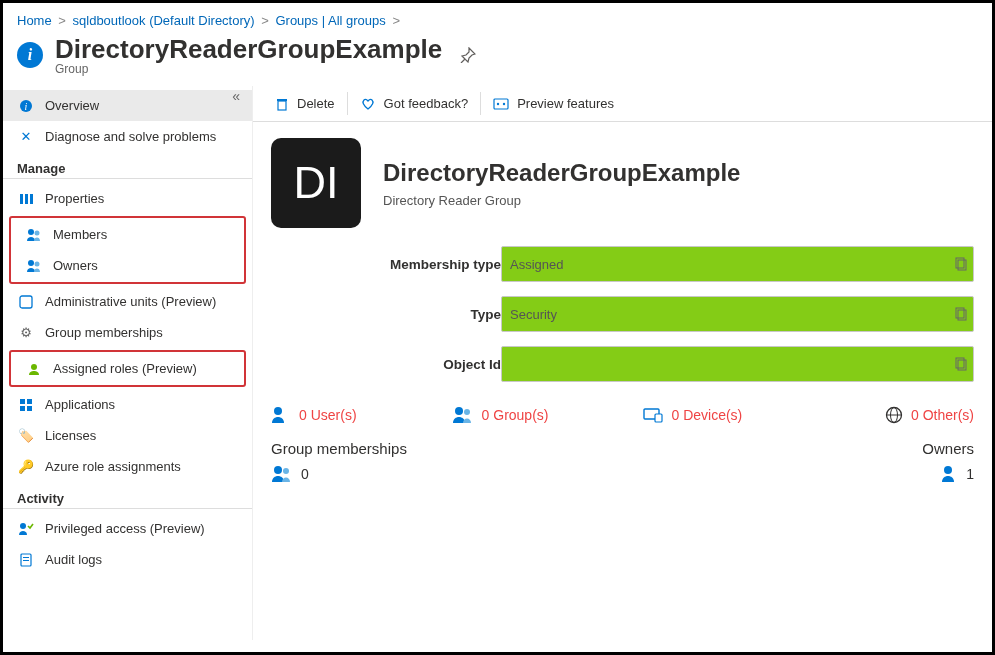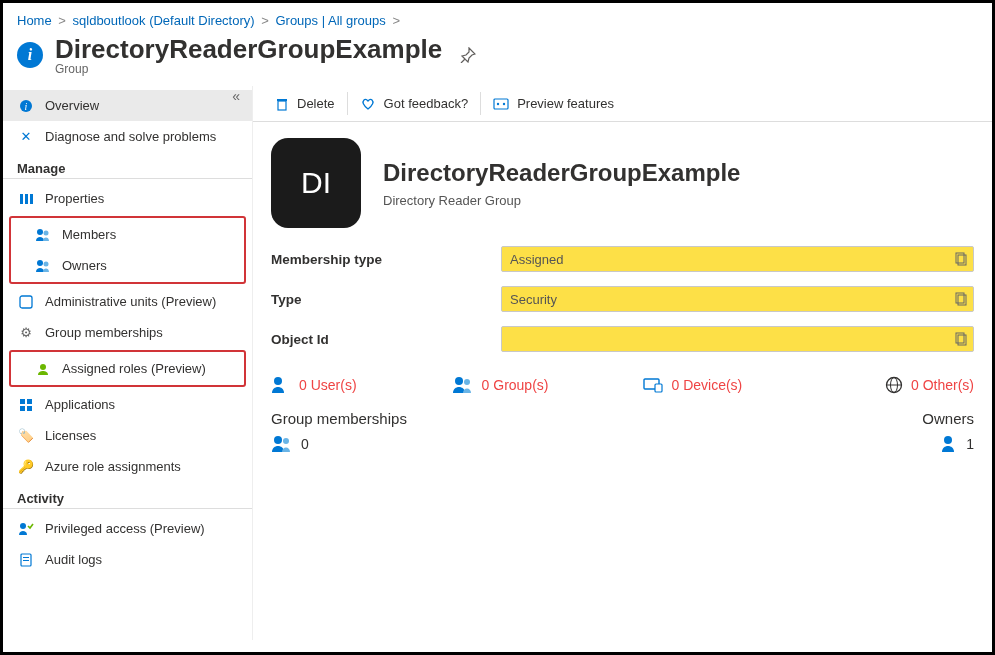--- a/index.html
+++ b/index.html
@@ -64,56 +64,56 @@
   }
   .side-item.active { background: #eaeaea; }
   .side-item .ico { width: 18px; margin-right: 10px; display:inline-flex; justify-content:center; }
   .side-heading {
     padding: 9px 14px 2px 14px; font-weight: 600; font-size: 13px; color: #323130;
     border-bottom: 1px solid #ddd; margin-bottom: 4px;
   }
   .redbox {
     border: 2px solid #d13438; border-radius: 3px; margin: 2px 6px;
   }
-  .redbox-pad { padding: 1px 9px; }
+  .redbox-pad { padding: 1px 0; }
 
   .main {
     flex: 1; display: flex; flex-direction: column; min-width: 0;
   }
   .cmdbar {
     display: flex; align-items: center; gap: 0;
     border-bottom: 1px solid #ddd; padding: 6px 10px;
   }
   .cmd {
     display: flex; align-items: center; padding: 4px 12px; cursor: pointer; color: #323130;
     border-right: 1px solid #ddd; gap: 8px; font-size: 13px;
   }
   .cmd:last-child { border-right: none; }
   .cmd .ci { color: #0078d4; display:inline-flex; }
 
   .hero {
     display: flex; padding: 16px 18px 8px 18px; gap: 22px; align-items: center;
   }
   .avatar {
-    width: 90px; height: 90px; border-radius: 17px; background: #1b1b1b; color: #fff;
-    display: flex; align-items: center; justify-content: center; font-size: 30px; font-weight: 400;
+    width: 90px; height: 90px; border-radius: 10px; background: #1b1b1b; color: #fff;
+    display: flex; align-items: center; justify-content: center; font-size: 45px; font-weight: 400;
   }
   .hero h2 { margin: 0 0 6px 0; font-size: 24px; font-weight: 600; }
   .hero .desc { color: #555; font-size: 13px; }
 
   .props {
     padding: 10px 18px 4px 18px;
   }
   .prop-row {
-    display: flex; align-items: center; margin-bottom: 14px;
+    display: flex; align-items: center; margin-bottom: 14px; text-align: right;
   }
   .prop-label { width: 230px; font-weight: 600; font-size: 13.5px; }
   .prop-field {
     flex: 1; display: flex; align-items: center;
-    background: #fde047; border: 1px solid #c8c8c8; height: 26px;
+    background: #84cc16; border: 1px solid #c8c8c8; height: 36px;
     padding: 0 8px; font-size: 13px; color: #555; border-radius: 2px;
     position: relative;
   }
   .prop-field .copy {
     position: absolute; right: 6px; top: 50%; transform: translateY(-50%);
     color: #666; cursor: pointer;
   }
 
   .section-h {
     padding: 6px 18px 2px 18px; font-size: 15px; color: #323130;

